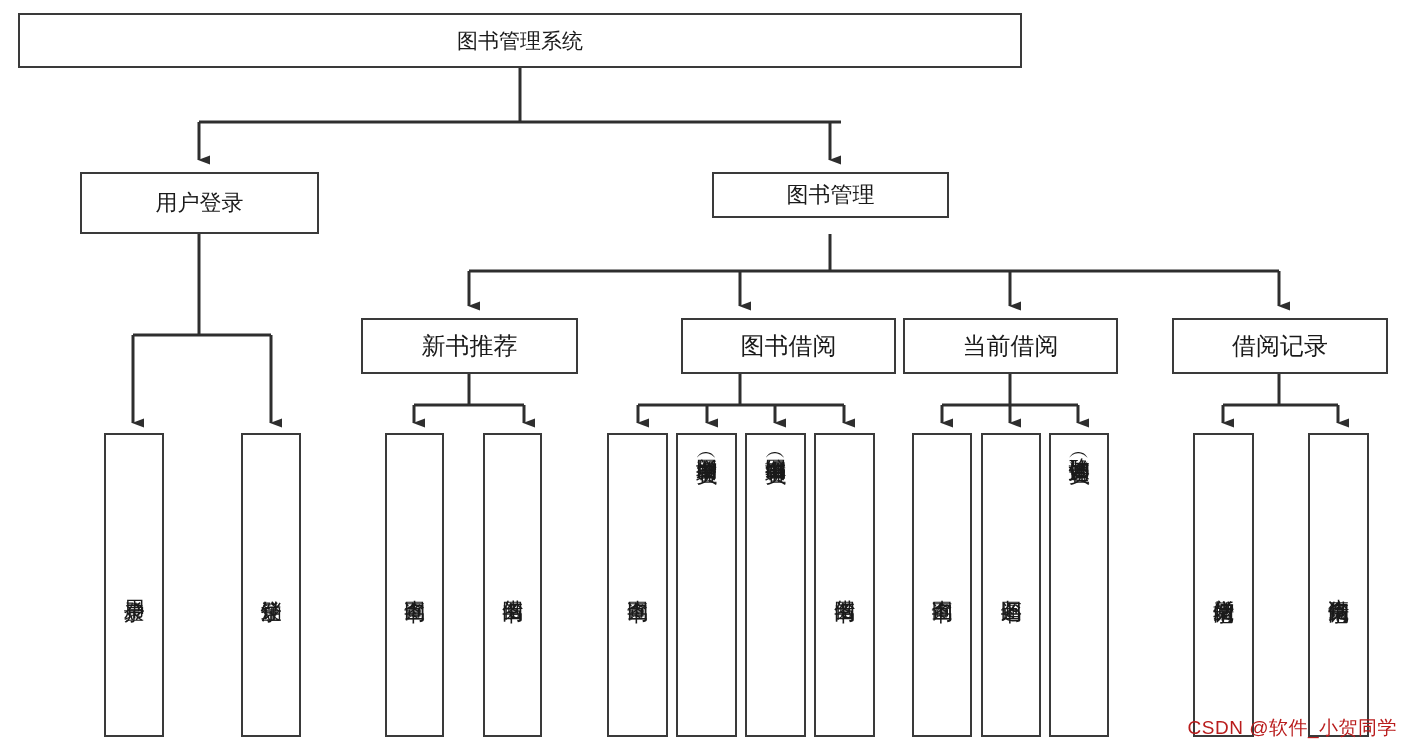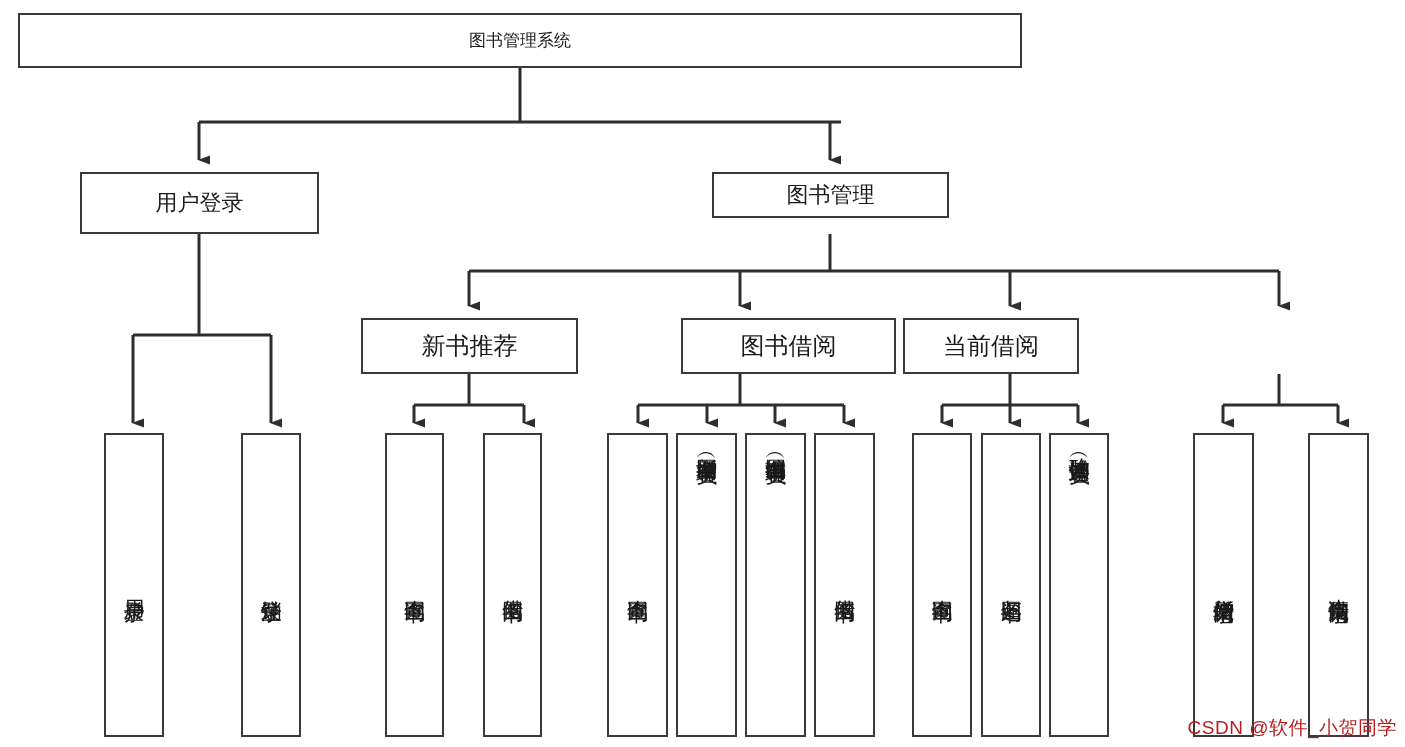--- a/index.html
+++ b/index.html
@@ -21,21 +21,21 @@
     position: absolute;
     box-sizing: border-box;
     border: 2px solid #3a3a3a;
     background: #ffffff;
     display: flex;
     align-items: center;
     justify-content: center;
     color: #1a1a1a;
   }
   .node.root {
-    font-size: 17px;
+    font-size: 21px;
   }
   .node.lvl2 {
     font-size: 22px;
   }
   .node.lvl3 {
     font-size: 24px;
   }
   .node.leaf {
     font-size: 21px;
     writing-mode: vertical-rl;
@@ -123,21 +123,22 @@
     </g>
   </svg>
 
   <div class="node root" style="left:18px; top:13px; width:1004px; height:55px;">图书管理系统</div>
 
   <div class="node lvl2" style="left:80px; top:172px; width:239px; height:62px;">用户登录</div>
   <div class="node lvl2" style="left:712px; top:172px; width:237px; height:46px;">图书管理</div>
 
   <div class="node lvl3" style="left:361px; top:318px; width:217px; height:56px;">新书推荐</div>
   <div class="node lvl3" style="left:633px; top:318px; width:215px; height:56px;margin-left:48px;">图书借阅</div>
-  <div class="node lvl3" style="left:903px; top:318px; width:176px; height:56px;">当前借阅</div>
+  <div class="node lvl3" style="left:903px; top:318px; width:215px; height:56px;">当前借阅</div>
+  <div class="node lvl3" style="left:1172px; top:318px; width:216px; height:56px;">借阅记录</div>
 
   <div class="node leaf" style="left:104px; top:433px; width:60px; height:304px;">用户登录</div>
   <div class="node leaf" style="left:241px; top:433px; width:60px; height:304px;">注销登录</div>
 
   <div class="node leaf" style="left:385px; top:433px; width:59px; height:304px;">查询图书</div>
   <div class="node leaf" style="left:483px; top:433px; width:59px; height:304px;">借阅图书</div>
 
   <div class="node leaf" style="left:607px; top:433px; width:61px; height:304px;">查询图书</div>
   <div class="node leaf tall" style="left:676px; top:433px; width:61px; height:304px;">新增图书（管理员）</div>
   <div class="node leaf tall" style="left:745px; top:433px; width:61px; height:304px;">编辑图书（管理员）</div>

